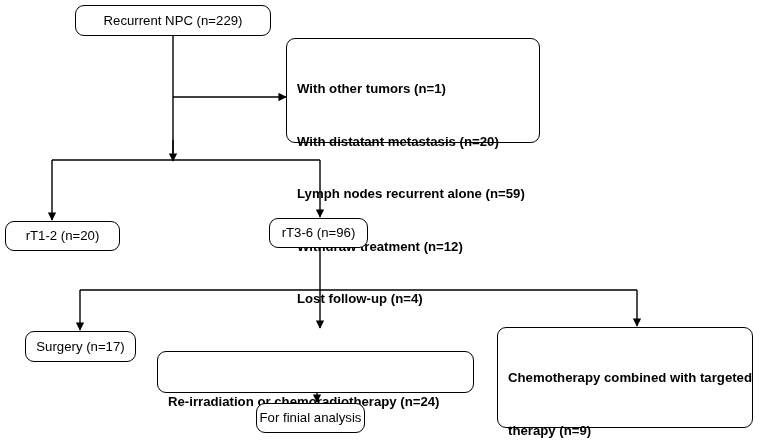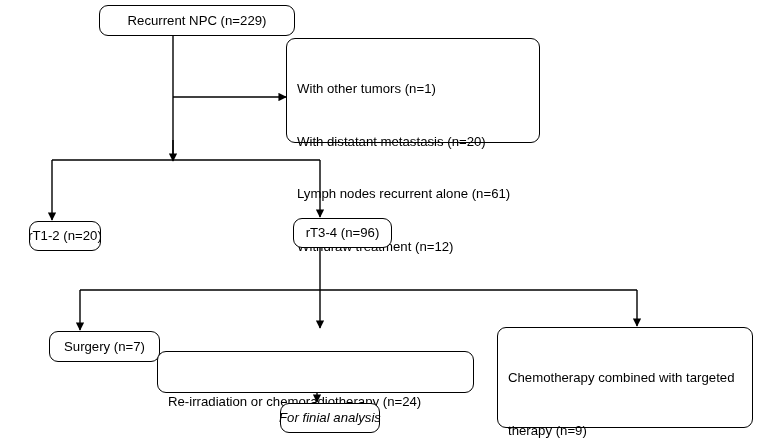--- a/index.html
+++ b/index.html
@@ -34,25 +34,25 @@
     font-family: "Liberation Sans", sans-serif;
     font-size: 13.2px;
     line-height: 17.5px;
     white-space: pre;
   }
   .node.center {
     display: flex;
     align-items: center;
     justify-content: center;
     text-align: left;
-    margin-left: 24px;
   }
   .node.left {
     display: block;
     padding: 6px 0 8px 10px;
+    font-weight: bold;
   }
   .node .line {
     display: block;
   }
   .node .line.indent {
     padding-left: 9px;
   }
 </style>
 </head>
 <body>
@@ -93,47 +93,48 @@
     </g>
   </svg>
 
   <div class="node center" style="left:75px; top:5px; width:196px; height:31px;">
     <span>Recurrent NPC (n=229)</span>
   </div>
 
   <div class="node left" style="left:286px; top:38px; width:254px; height:105px;">
     <span class="line">With other tumors (n=1)</span>
     <span class="line">With distatant metastasis (n=20)</span>
-    <span class="line">Lymph nodes recurrent alone (n=61)</span>
+    <span class="line">Lymph nodes recurrent alone (n=59)</span>
     <span class="line">Withdraw treatment (n=12)</span>
+    <span class="line">Lost follow-up (n=4)</span>
   </div>
 
-  <div class="node center" style="left:5px; top:221px; width:72px; height:30px;">
+  <div class="node center" style="left:5px; top:221px; width:115px; height:30px;">
     <span>rT1-2 (n=20)</span>
   </div>
 
   <div class="node center" style="left:269px; top:218px; width:99px; height:30px;">
-    <span>rT3-4 (n=96)</span>
+    <span>rT3-6 (n=96)</span>
   </div>
 
   <div class="node center" style="left:25px; top:331px; width:111px; height:31px;">
-    <span>Surgery (n=7)</span>
+    <span>Surgery (n=17)</span>
   </div>
 
   <div class="node left" style="left:157px; top:329px; width:317px; height:42px;margin-top:22px;">
     <span class="line">Re-irradiation or chemoradiotherapy (n=24)</span>
     <span class="line indent">Immunochemotherapy (n=18)</span>
   </div>
 
   <div class="node left" style="left:497px; top:327px; width:256px; height:101px;">
     <span class="line">Chemotherapy combined with targeted</span>
     <span class="line">therapy (n=9)</span>
     
     
     
     
   </div>
 
-  <div class="node center" style="left:256px; top:403px; width:100px; height:30px;font-style:italic;">
+  <div class="node center" style="left:256px; top:403px; width:109px; height:30px;">
     <span>For finial analysis</span>
   </div>
 
 </div>
 
 </body></html>

